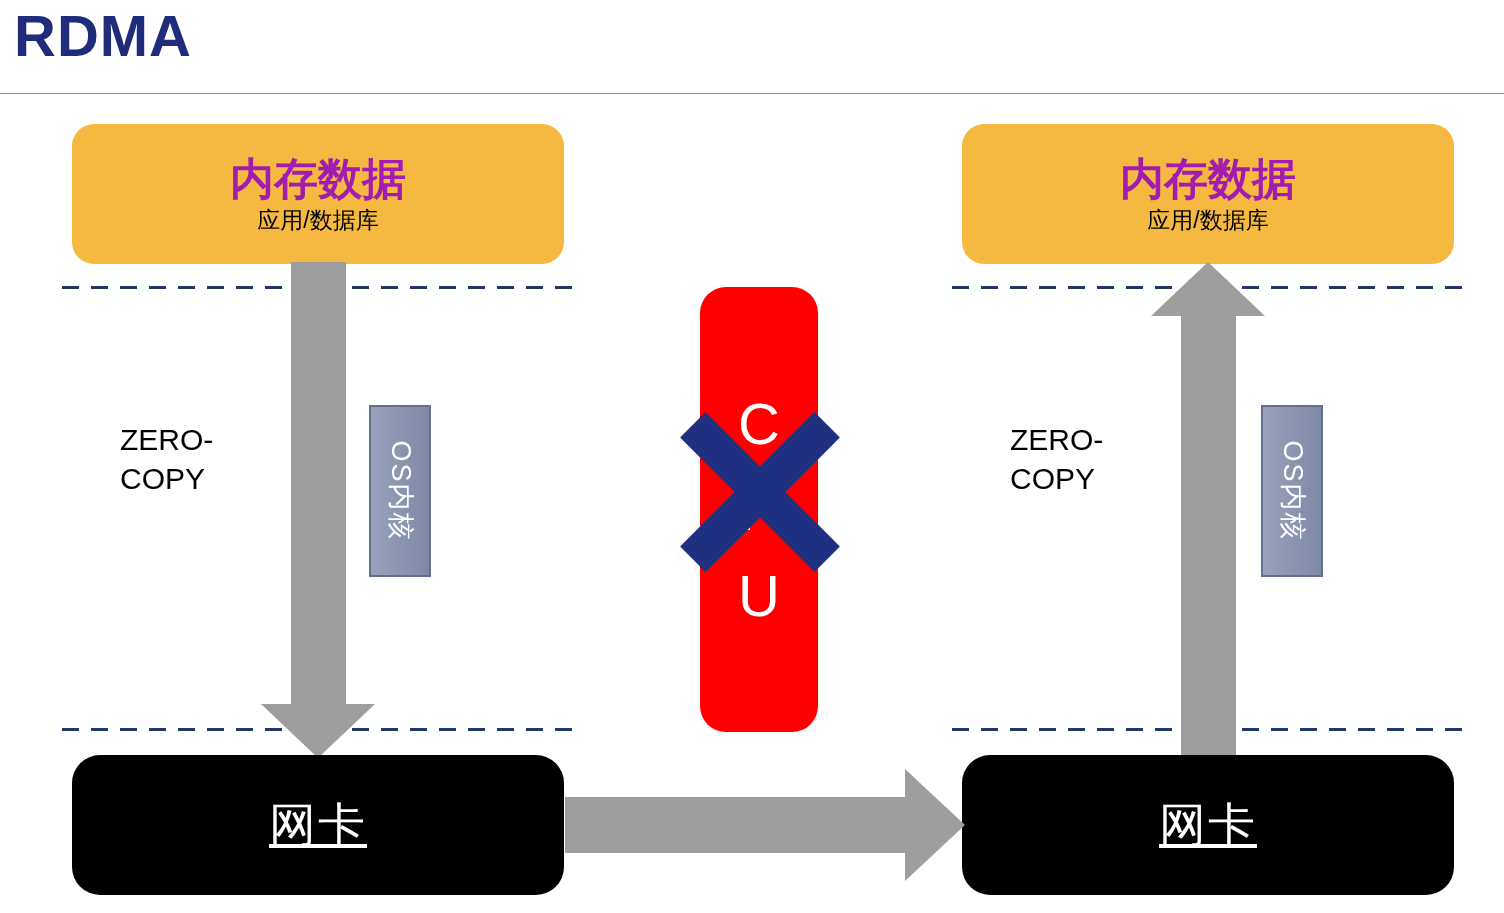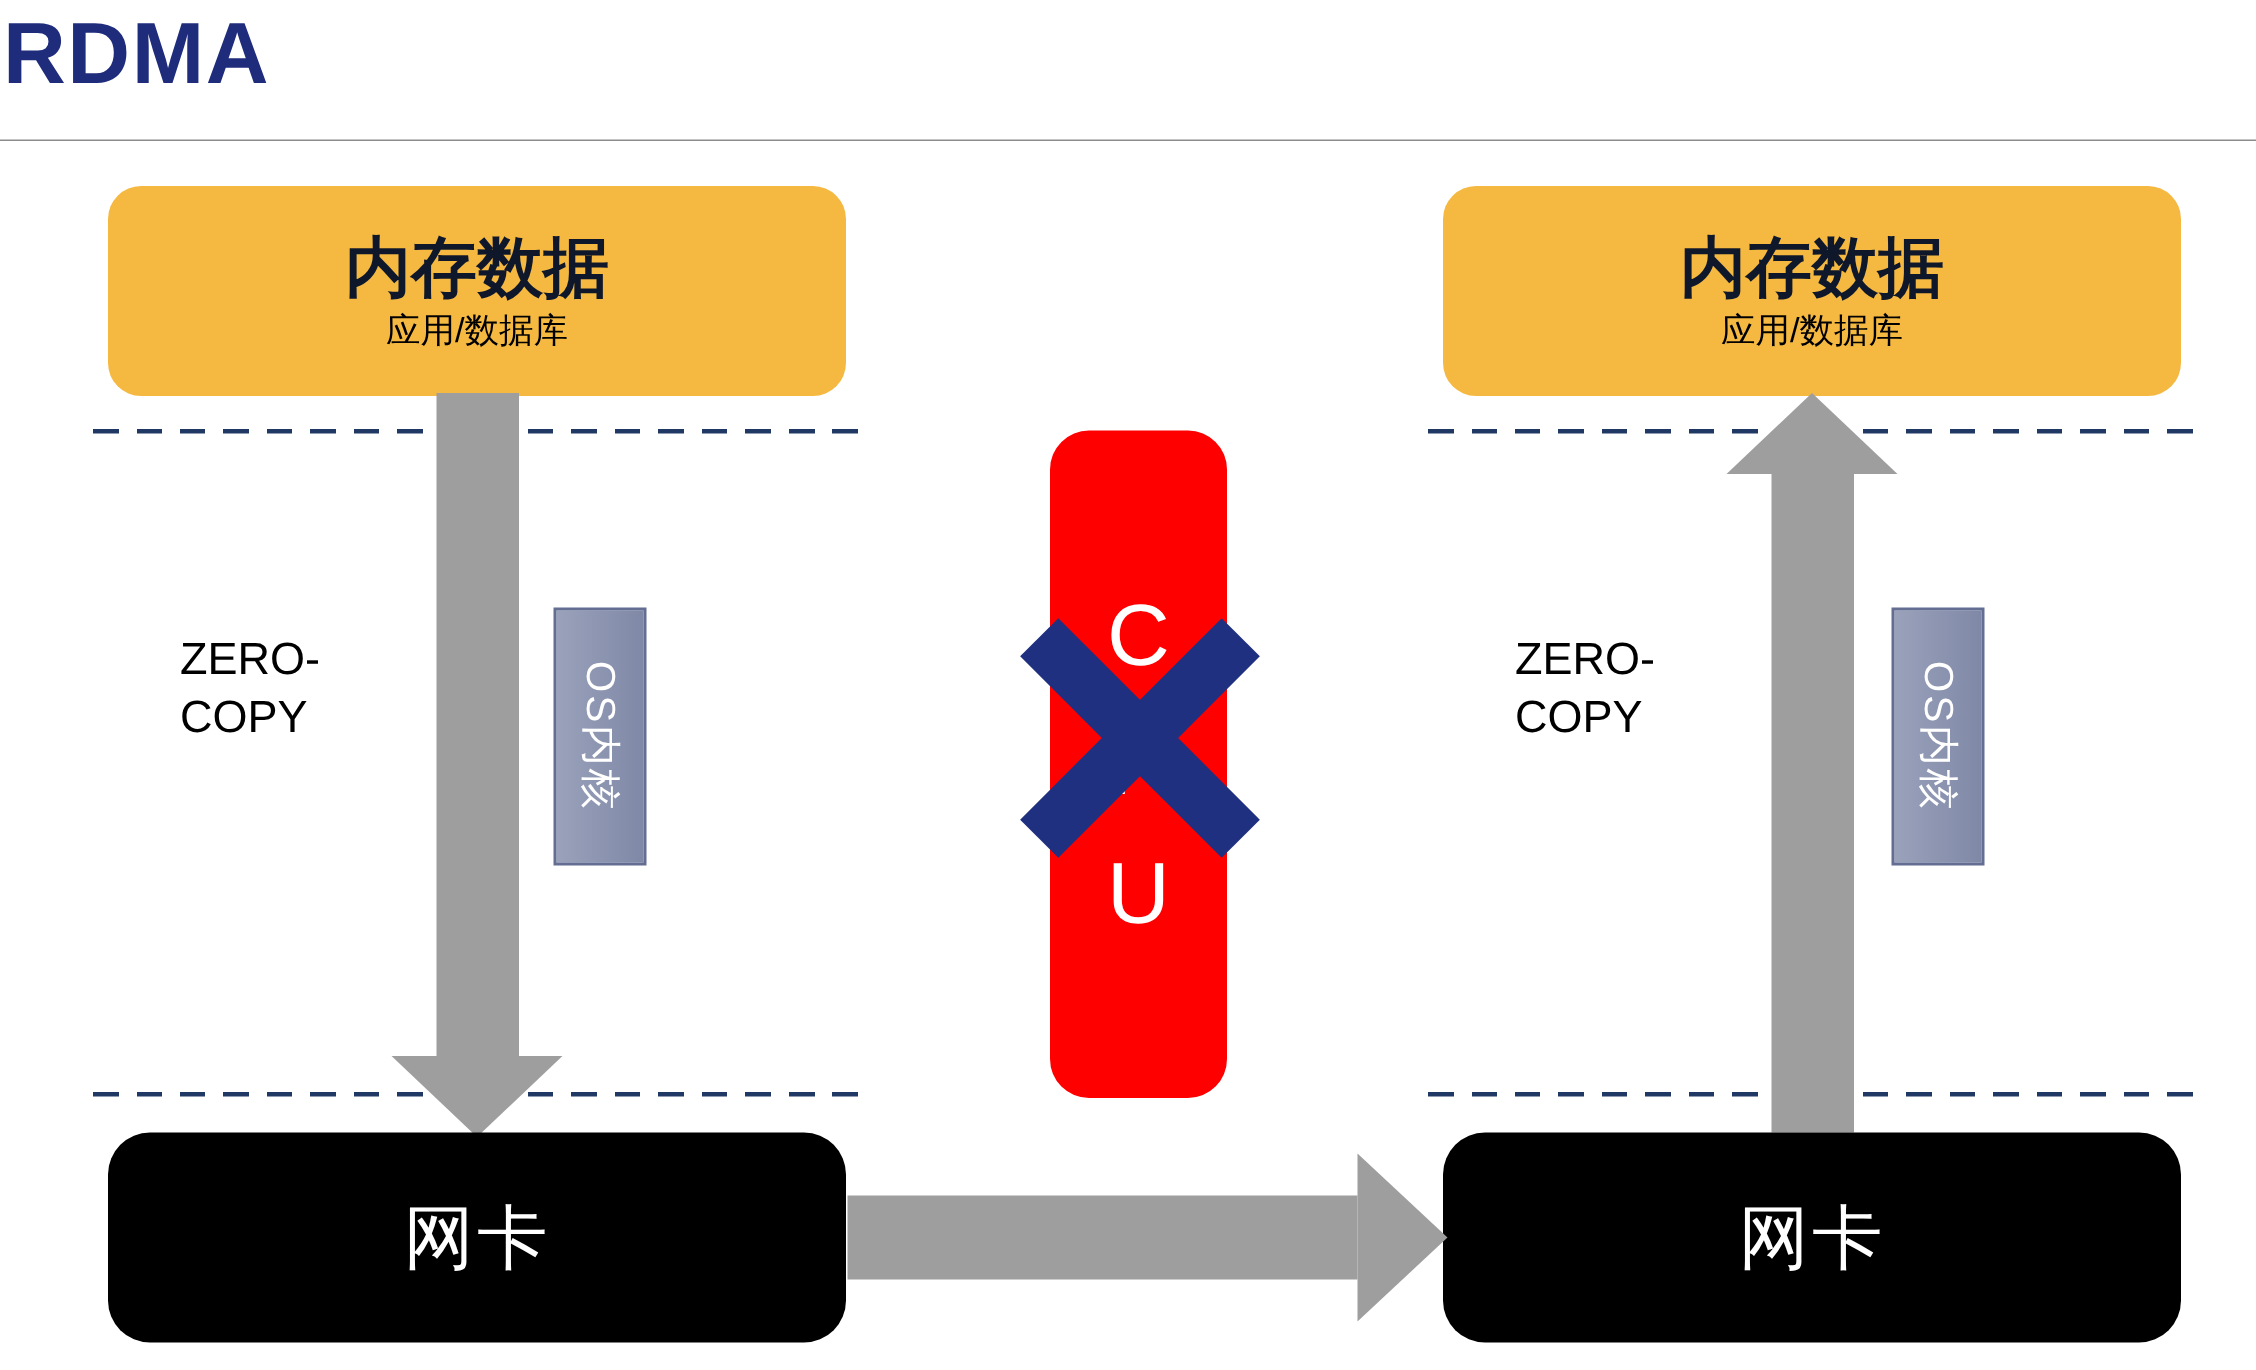--- a/index.html
+++ b/index.html
@@ -12,38 +12,38 @@
     --c-dash:#1F3864;
     --c-cpu:#FF0000;
     --c-cross:#1F3080;
     --c-nic:#000000;
   }
   *{box-sizing:border-box;margin:0;padding:0;}
   html,body{width:1504px;height:913px;background:#FFFFFF;overflow:hidden;}
   body{position:relative;font-family:"Liberation Sans","DejaVu Sans",sans-serif;}
 
   .page-title{
-    position:absolute;left:2px;top:2px;
+    position:absolute;left:14px;top:2px;
     font-size:58px;font-weight:600;color:var(--c-title);
     letter-spacing:1px;
   }
   .title-rule{
     position:absolute;left:0;top:93px;width:1504px;height:1px;
     background:#8C8C8C;
   }
 
   .memory-box{
     position:absolute;width:492px;height:140px;top:124px;
     background:var(--c-memory);border-radius:22px;
     display:flex;flex-direction:column;align-items:center;justify-content:center;
     gap:4px;
   }
   .memory-box.left{left:72px;}
   .memory-box.right{left:962px;}
-  .memory-title{font-size:44px;font-weight:700;color:#0f172a;line-height:1.1;text-align:right;}
+  .memory-title{font-size:44px;font-weight:700;color:#a21caf;line-height:1.1;text-align:right;}
   .memory-subtitle{font-size:23px;color:#000;line-height:1.1;}
 
   .dash-line{
     position:absolute;height:3px;width:510px;
     background:repeating-linear-gradient(90deg,var(--c-dash) 0 17px,transparent 17px 29px);
   }
   .dash-left-top{left:62px;top:286px;}
   .dash-right-top{left:952px;top:286px;}
   .dash-left-bottom{left:62px;top:728px;}
   .dash-right-bottom{left:952px;top:728px;}
@@ -92,21 +92,21 @@
     color:#FFFFFF;font-size:27px;letter-spacing:2px;
   }
 
   .nic-box{
     position:absolute;width:492px;height:140px;top:755px;
     background:var(--c-nic);border-radius:28px;
     display:flex;align-items:center;justify-content:center;
   }
   .nic-box.left{left:72px;}
   .nic-box.right{left:962px;}
-  .nic-label{color:#FFFFFF;font-size:47px;letter-spacing:2px;}
+  .nic-label{color:#FFFFFF;font-size:47px;letter-spacing:2px;text-decoration:underline;}
 
   .cpu-box{
     position:absolute;left:700px;top:287px;width:118px;height:445px;
     background:var(--c-cpu);border-radius:26px;
     display:flex;flex-direction:column;align-items:center;justify-content:center;
   }
   .cpu-letter{color:#FFFFFF;font-size:58px;line-height:86px;font-weight:400;}
 
   .cross{position:absolute;left:665px;top:474px;width:190px;height:36px;pointer-events:none;}
   .cross-bar{

